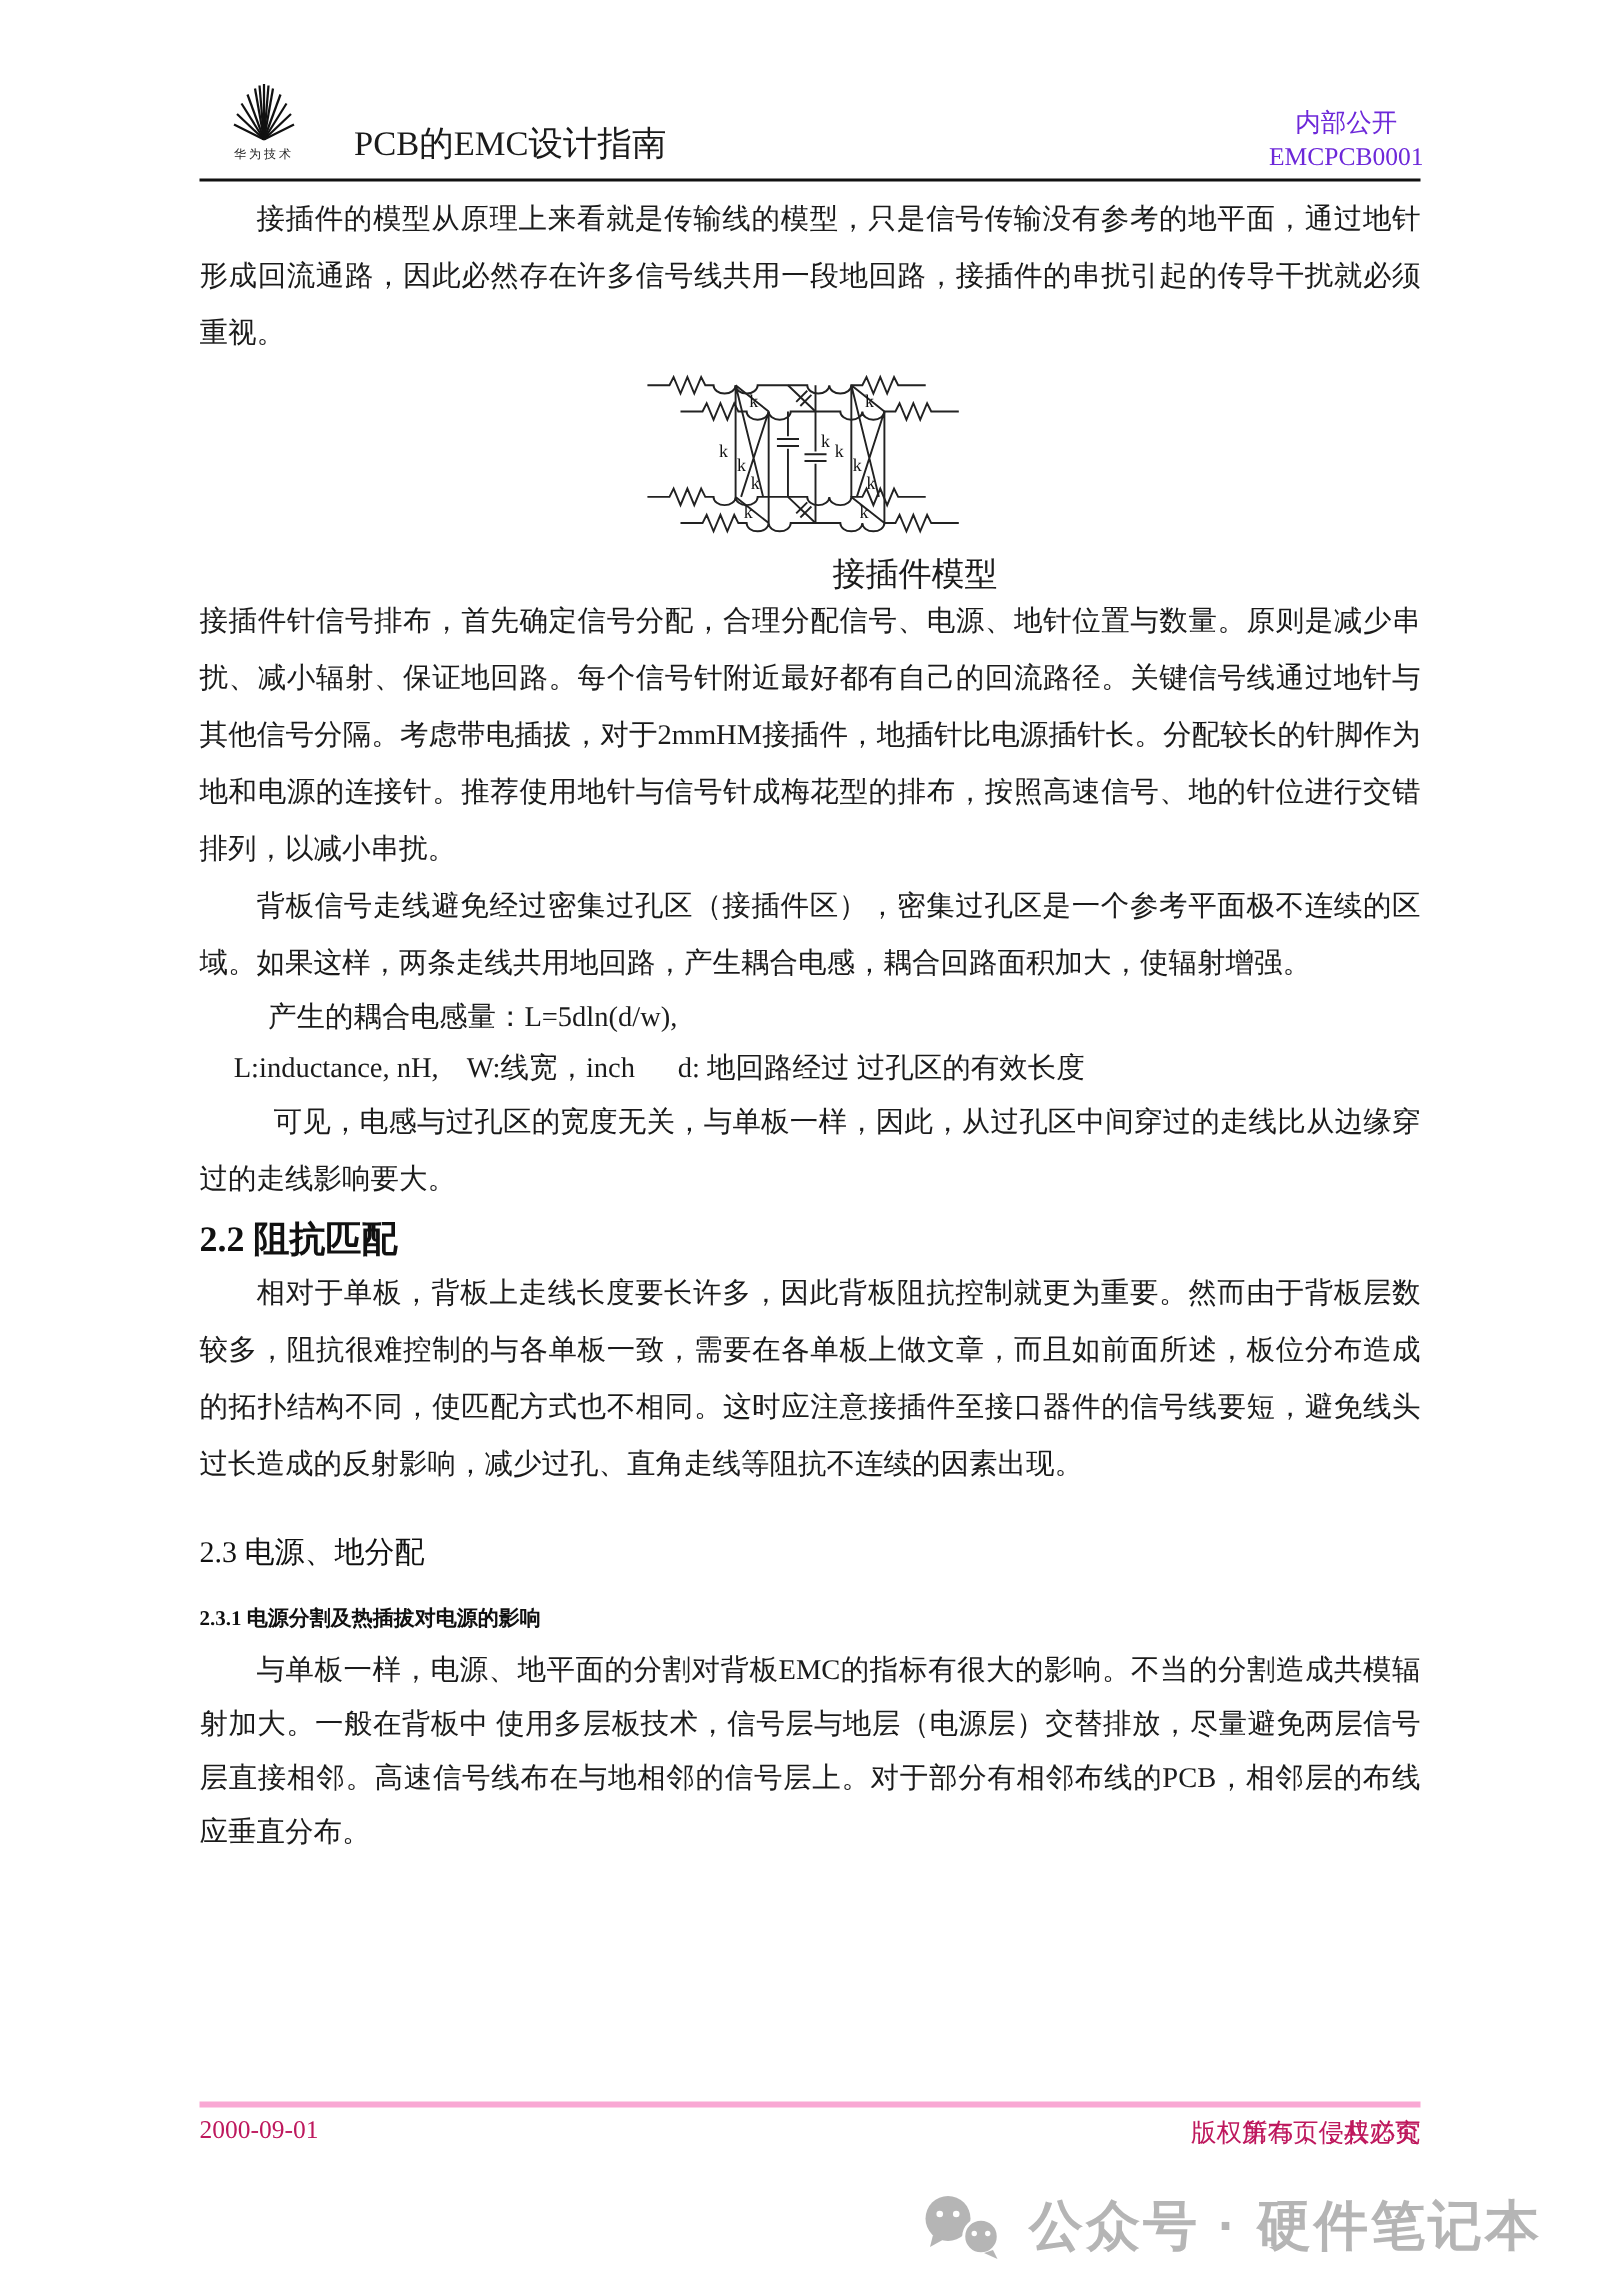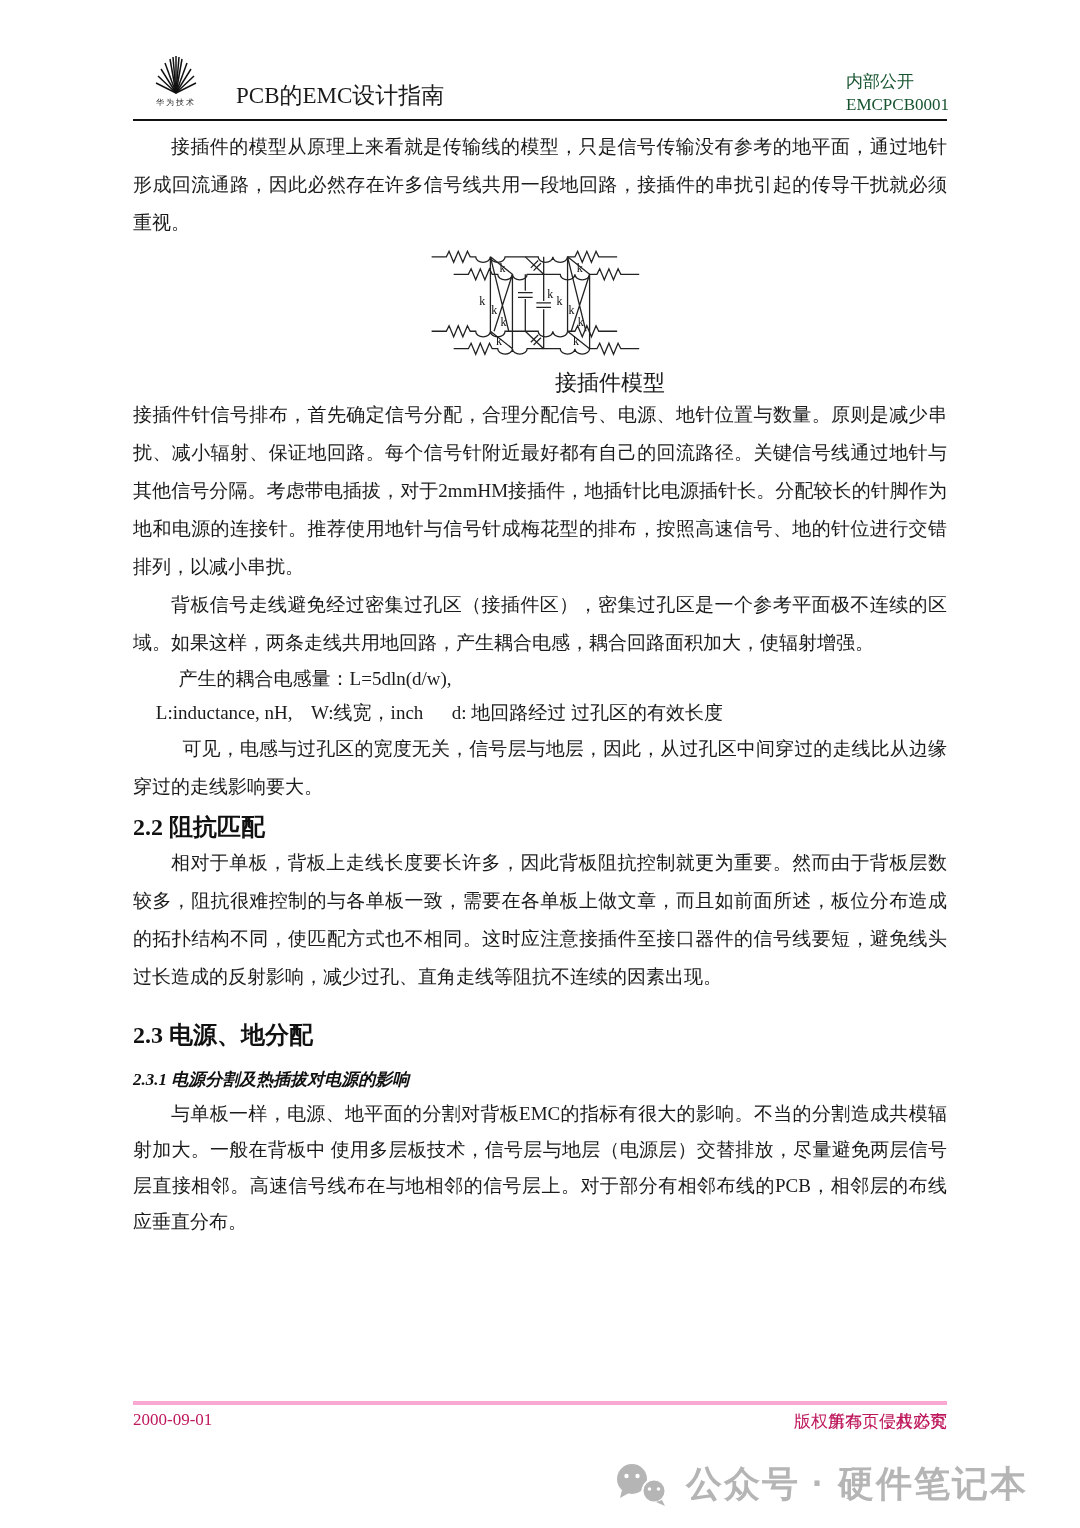--- a/index.html
+++ b/index.html
@@ -20,21 +20,21 @@
     text-align: center;
   }
   .logo svg { display: block; margin: 0 auto; }
   .logo-caption { font-size: 8px; letter-spacing: 2px; color: #222; margin-top: 1px; }
   .doc-title {
     position: absolute; left: 236px; top: 80px;
     font-size: 23px; color: #1b1b1b;
   }
   .header-right {
     position: absolute; right: 131px; top: 70px;
-    text-align: left; font-size: 17px; line-height: 23px; color: #14532d;
+    text-align: center; font-size: 17px; line-height: 23px; color: #6d28d9;
   }
   .header-rule {
     position: absolute; left: 133px; width: 814px; top: 119px;
     border: 0; border-top: 2px solid #111; margin: 0;
   }
 
   
   .main {
     position: absolute; left: 133px; top: 128px; width: 814px;
     font-size: 19px; line-height: 38px; text-align: justify;
@@ -46,22 +46,22 @@
   .p2 { margin-top: 2px; }
   .formula { text-indent: 2.4em; line-height: 34px; }
   .formula-vars { text-indent: 1.2em; line-height: 34px; white-space: pre-wrap; }
 
   figure { margin: 2px auto 0; width: 250px; }
   figure svg { display: block; width: 250px; height: 124px; }
   figcaption { font-size: 22px; line-height: 26px; margin-top: 2px; text-align: right; text-indent: 0.2em; }
 
   h2, h3 { font-family: inherit; color: #111; }
   .h22 { font-size: 24px; font-weight: bold; margin: 6px 0 2px; line-height: 30px; }
-  .h23 { font-size: 24px; font-weight: bold; margin: 24px 0 16px; line-height: 30px; }
-  .h231 { font-size: 17px; font-weight: bold; margin: 12px 0 2px; line-height: 28px; font-style: italic; }
+  .h23 { font-size: 20px; font-weight: normal; margin: 24px 0 16px; line-height: 30px; }
+  .h231 { font-size: 14px; font-weight: bold; margin: 12px 0 2px; line-height: 28px; }
   .p8, .p9 { line-height: 36px; }
 
   
   .footer {
     position: absolute; left: 133px; width: 814px; top: 1401px;
     border-top: 4px solid #f9a8d4;
     font-size: 17px; color: #be185d;
     padding-top: 3px;
   }
   .footer .date { position: absolute; left: 0; top: 5px; }
@@ -155,21 +155,21 @@
     </figure>
 
     <p class="p2">接插件针信号排布，首先确定信号分配，合理分配信号、电源、地针位置与数量。原则是减少串扰、减小辐射、保证地回路。每个信号针附近最好都有自己的回流路径。关键信号线通过地针与其他信号分隔。考虑带电插拔，对于2mmHM接插件，地插针比电源插针长。分配较长的针脚作为地和电源的连接针。推荐使用地针与信号针成梅花型的排布，按照高速信号、地的针位进行交错排列，以减小串扰。</p>
 
     <p class="indent">背板信号走线避免经过密集过孔区（接插件区），密集过孔区是一个参考平面极不连续的区域。如果这样，两条走线共用地回路，产生耦合电感，耦合回路面积加大，使辐射增强。</p>
 
     <p class="formula">产生的耦合电感量：L=5dln(d/w),</p>
 
     <p class="formula-vars">L:inductance, nH,    W:线宽，inch      d: 地回路经过 过孔区的有效长度</p>
 
-    <p class="indent3">可见，电感与过孔区的宽度无关，信号层与地层，因此，从过孔区中间穿过的走线比从边缘穿过的走线影响要大。</p>
+    <p class="indent3">可见，电感与过孔区的宽度无关，与单板一样，因此，从过孔区中间穿过的走线比从边缘穿过的走线影响要大。</p>
 
     <h2 class="h22">2.2 阻抗匹配</h2>
 
     <p class="indent">相对于单板，背板上走线长度要长许多，因此背板阻抗控制就更为重要。然而由于背板层数较多，阻抗很难控制的与各单板一致，需要在各单板上做文章，而且如前面所述，板位分布造成的拓扑结构不同，使匹配方式也不相同。这时应注意接插件至接口器件的信号线要短，避免线头过长造成的反射影响，减少过孔、直角走线等阻抗不连续的因素出现。</p>
 
     <h2 class="h23">2.3 电源、地分配</h2>
 
     <h3 class="h231">2.3.1 电源分割及热插拔对电源的影响</h3>
 
     <p class="indent p8">与单板一样，电源、地平面的分割对背板EMC的指标有很大的影响。不当的分割造成共模辐射加大。一般在背板中 使用多层板技术，信号层与地层（电源层）交替排放，尽量避免两层信号层直接相邻。高速信号线布在与地相邻的信号层上。对于部分有相邻布线的PCB，相邻层的布线应垂直分布。</p>

